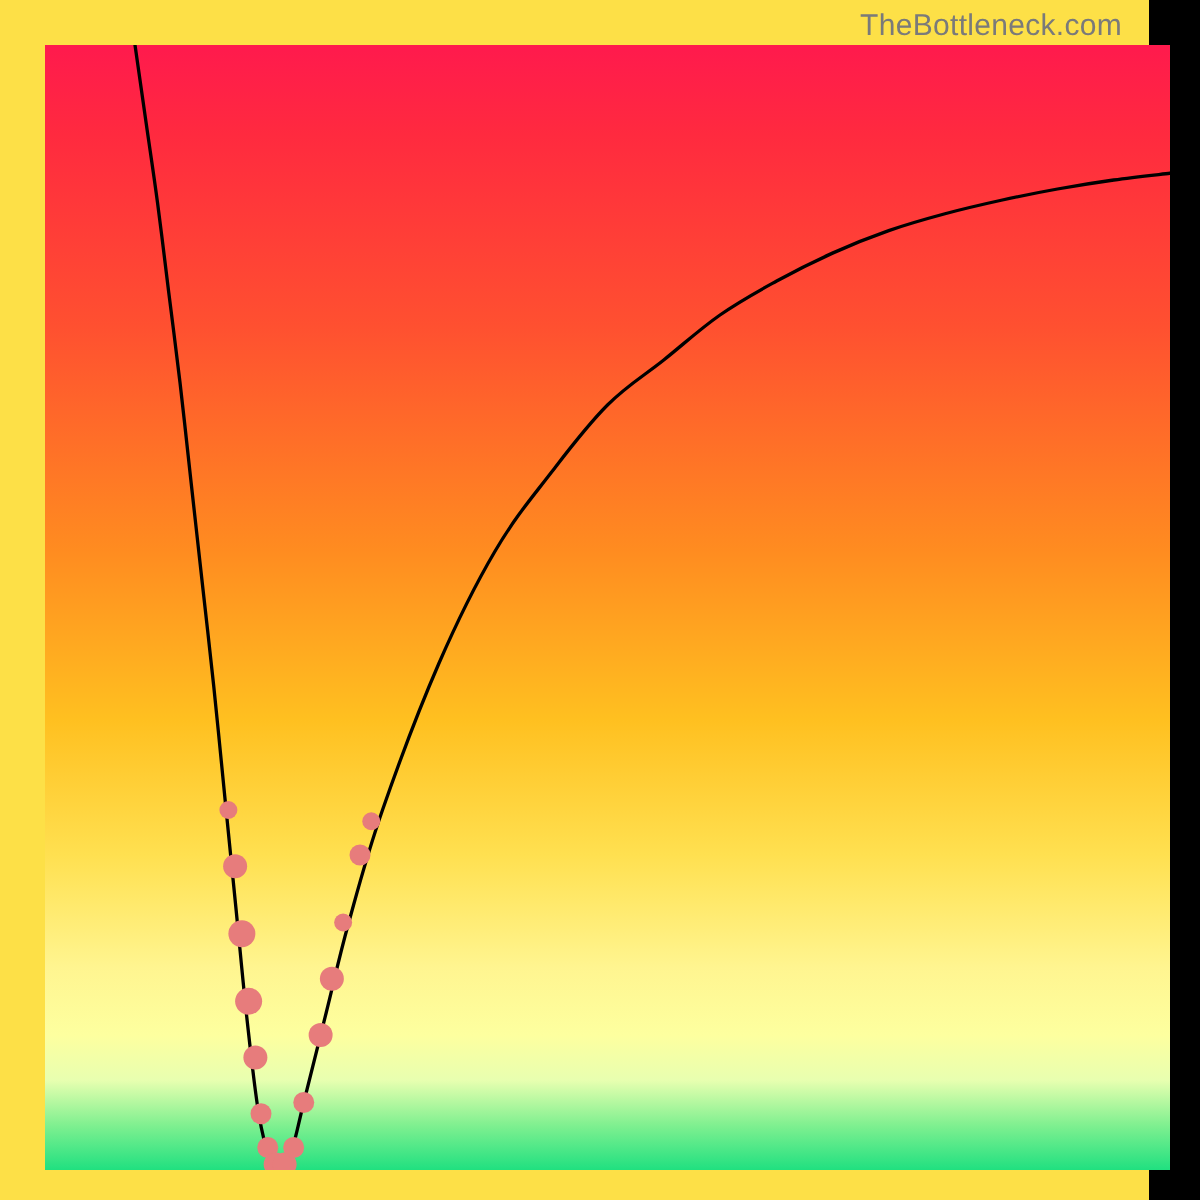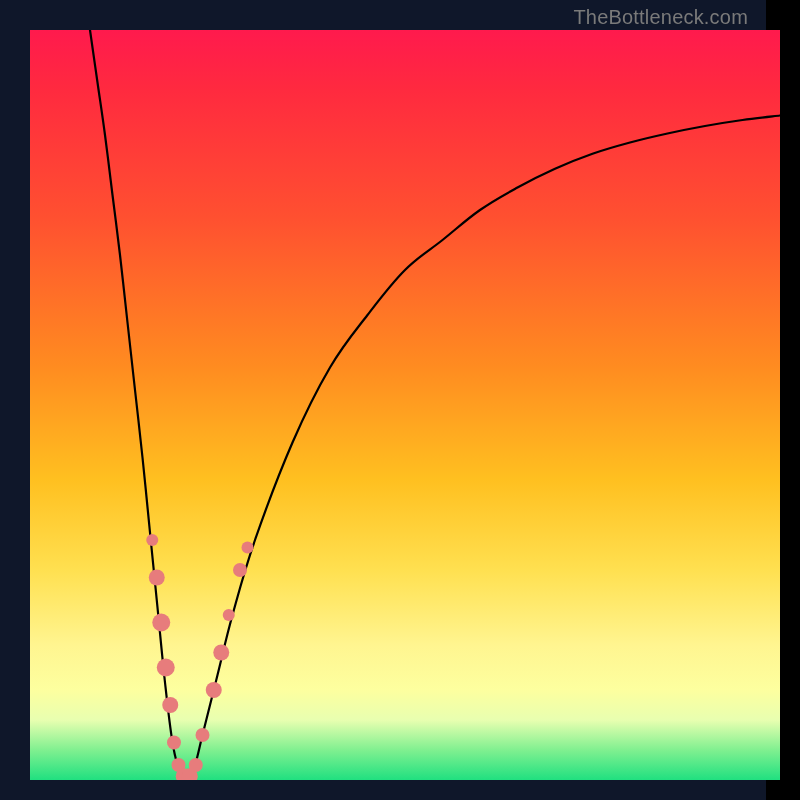--- a/index.html
+++ b/index.html
@@ -8,21 +8,21 @@
     width: 800px;
     height: 800px;
     overflow: hidden;
     background: #000;
     font-family: Arial, Helvetica, sans-serif;
   }
   .frame {
     position: relative;
     width: 766px;
     height: 800px;
-    background: #0f172a;
+    background: #fde047;
   }
   .plot-area {
     position: absolute;
     left: 30px;
     top: 30px;
     width: 750px;
     height: 750px;
     
     background: linear-gradient(
       to bottom,

